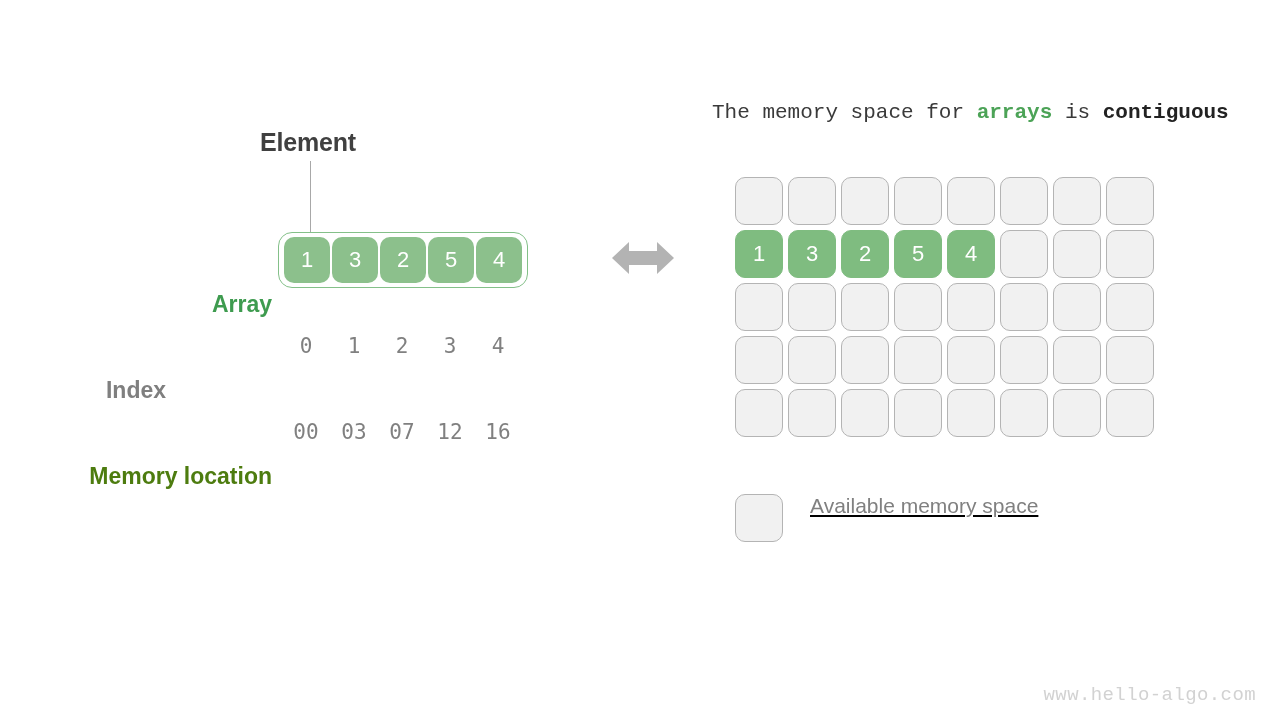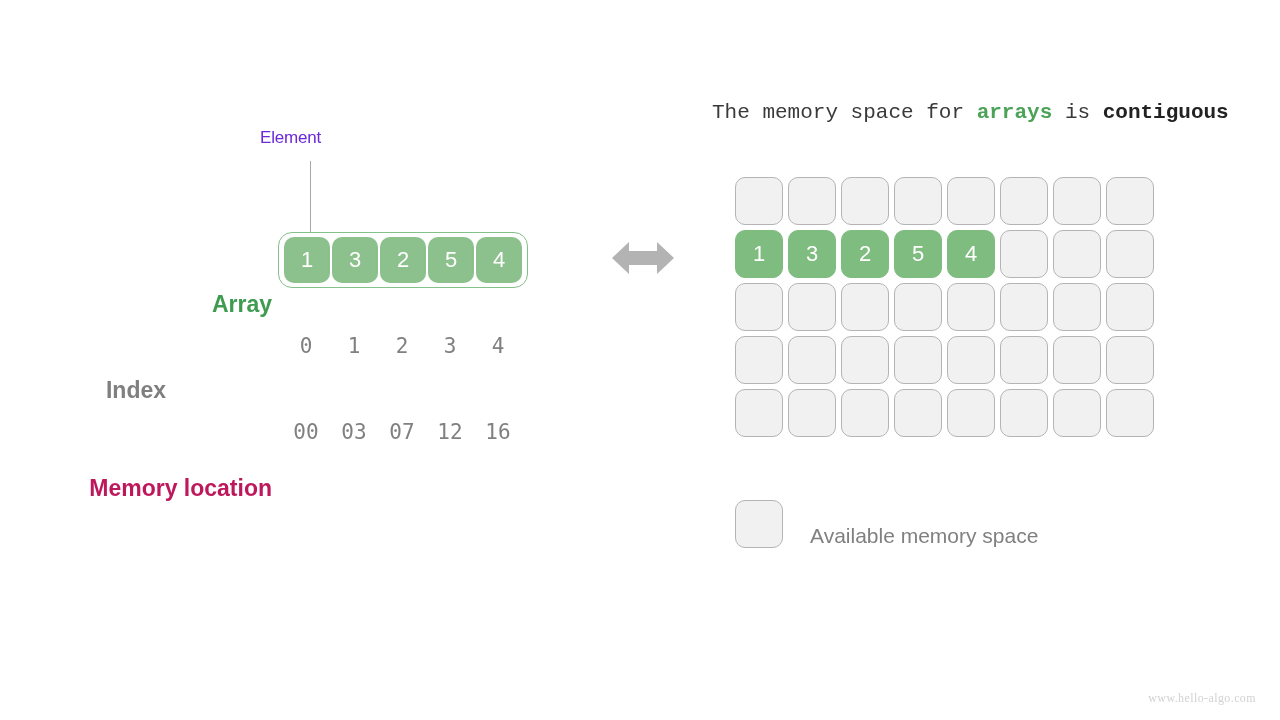--- a/index.html
+++ b/index.html
@@ -18,23 +18,23 @@
   }
 
   
   .abs { position: absolute; }
 
   
 
   #element-label {
     left: 260px;
     top: 128px;
-    font-size: 17px;
-    font-weight: normal;
-    color: #6d28d9;
+    font-size: 25px;
+    font-weight: bold;
+    color: #404040;
     letter-spacing: -0.2px;
     white-space: nowrap;
   }
 
   #element-connector {
     left: 310px;
     top: 161px;
     width: 1.4px;
     height: 74px;
     background: #a8a8a8;
@@ -45,21 +45,21 @@
     left: 0;
     width: 272px;
     text-align: right;
     font-size: 23px;
     font-weight: bold;
     white-space: nowrap;
     margin-top: 45px;
   }
   #array-label      { top: 246px; color: #3e9b4f; }
   #index-label      { top: 332px; color: #7f7f7f; text-align: center; }
-  #memloc-label     { top: 430px; color: #be185d; }
+  #memloc-label     { top: 418px; color: #4d7c0f; }
 
   
   #array-box {
     left: 278px;
     top: 232px;
     padding: 4px 5px;
     border: 1.6px solid #84c089;
     border-radius: 14px;
     display: flex;
     gap: 2px;
@@ -147,22 +147,23 @@
     color: #ffffff;
   }
 
   
   #legend {
     left: 735px;
     top: 494px;
   }
   .legend-row {
     display: flex;
-    align-items: flex-end;
+    align-items: flex-start;
     height: 54px;
+    text-decoration: underline;
   }
   .legend-swatch {
     width: 48px;
     height: 48px;
     box-sizing: border-box;
     border-radius: 10px;
     flex: none;
   }
   .legend-swatch.free {
     background: #f1f1f1;
@@ -176,22 +177,22 @@
     margin-left: 27px;
     font-size: 21px;
     color: #808080;
     white-space: nowrap;
   }
 
   
   #watermark {
     right: 24px;
     bottom: 14px;
-    font-family: Liberation Serif, serif;
-    font-size: 12px;
+    font-family: Liberation Mono, monospace;
+    font-size: 19px;
     color: #d2d2d2;
     letter-spacing: 0.4px;
   }
 </style>
 </head>
 <body>
 
 <div class="abs" id="element-label">Element</div>
 
 <div class="abs" id="element-connector"></div>

